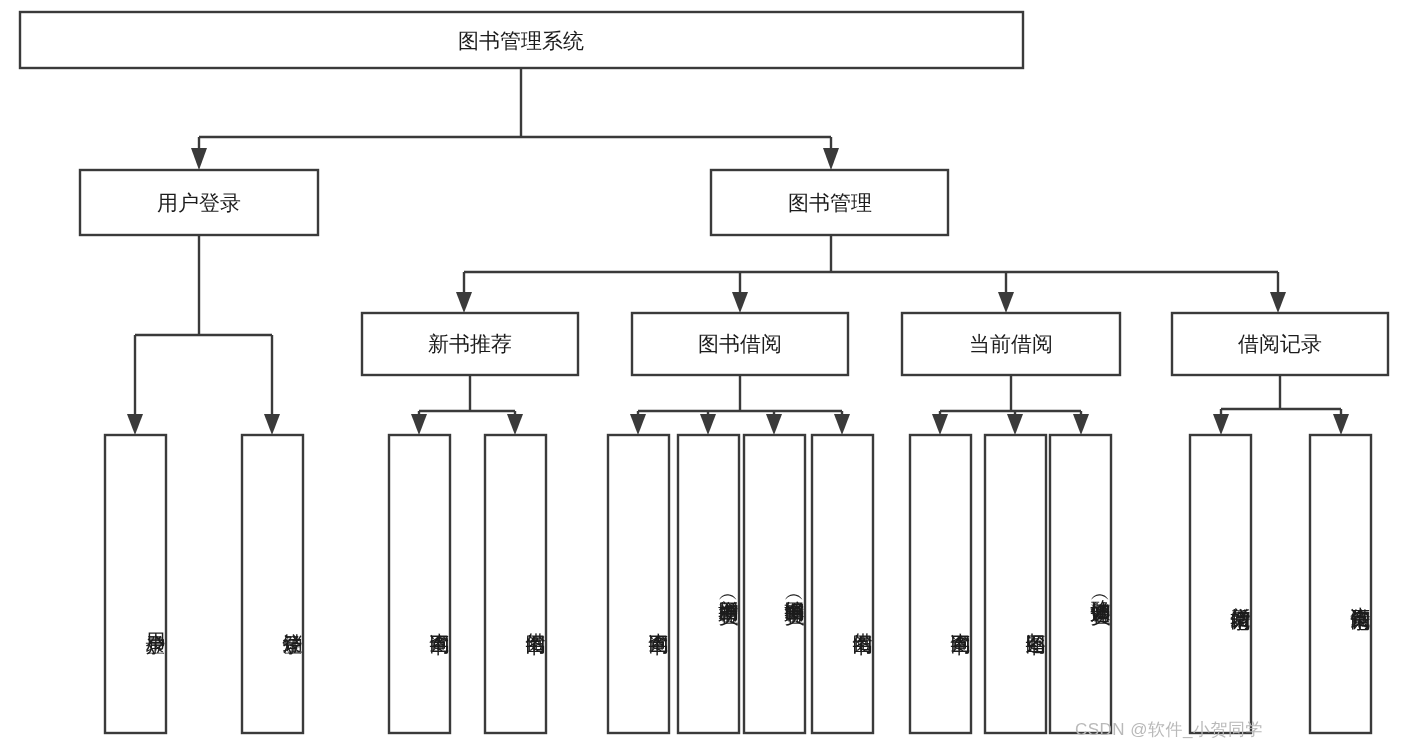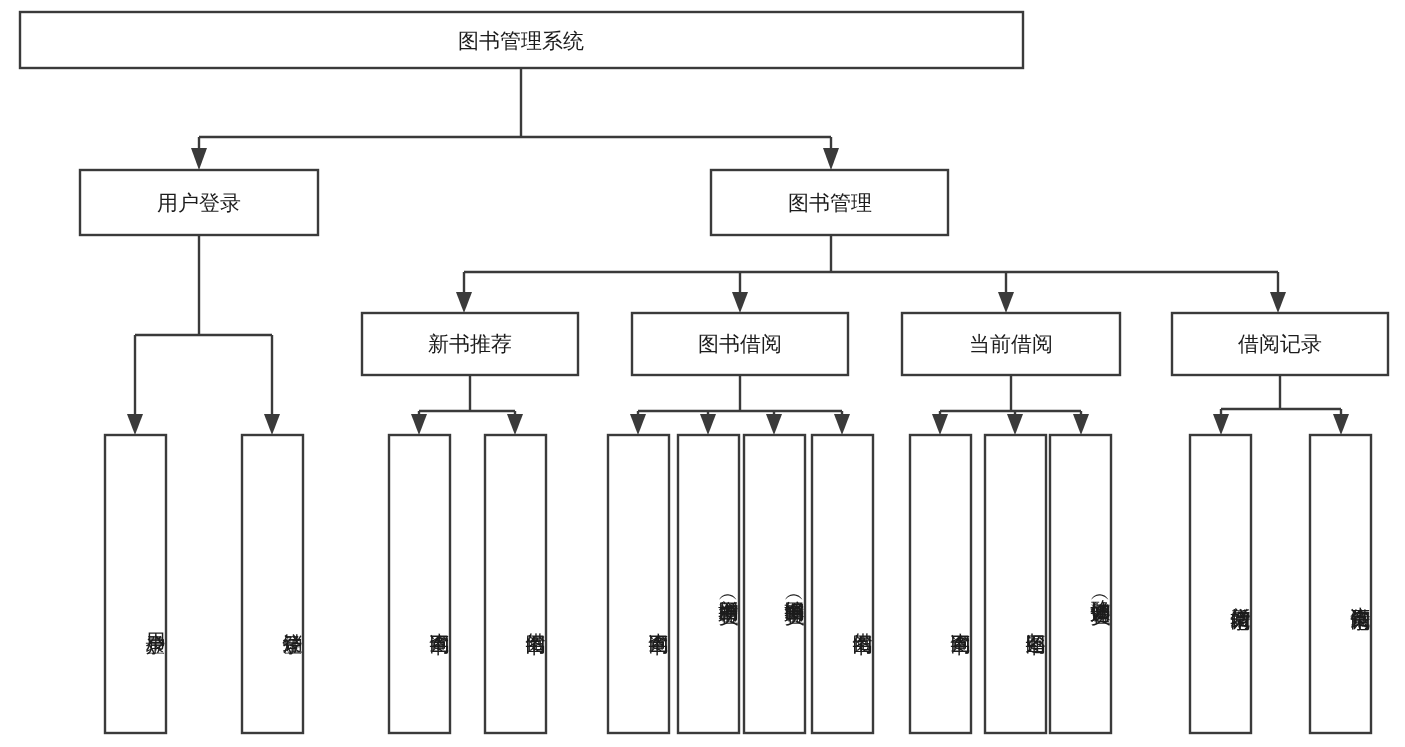--- a/index.html
+++ b/index.html
@@ -208,14 +208,15 @@
   <div class="node-label-v" style="left:608px; top:505px;  width:61px; height:228px;">查询图书</div>
   <div class="node-label-v" style="left:678px; top:443px;  width:61px; height:290px;">新增图书（管理员）</div>
   <div class="node-label-v" style="left:744px; top:443px;  width:61px; height:290px;">编辑图书（管理员）</div>
   <div class="node-label-v" style="left:812px; top:505px;  width:61px; height:228px;">借阅图书</div>
   <div class="node-label-v" style="left:910px; top:505px;  width:61px; height:228px;">查询图书</div>
   <div class="node-label-v" style="left:985px; top:505px;  width:61px; height:228px;">归还图书</div>
   <div class="node-label-v" style="left:1050px; top:443px; width:61px; height:290px;">确认归还（管理员）</div>
   <div class="node-label-v" style="left:1190px; top:455px; width:61px; height:278px;">新增借阅记录</div>
   <div class="node-label-v" style="left:1310px; top:455px; width:61px; height:278px;">查询借阅记录</div>
 
+  <div class="watermark">CSDN @软件_小贺同学</div>
 
 </div>
 
 </body></html>

